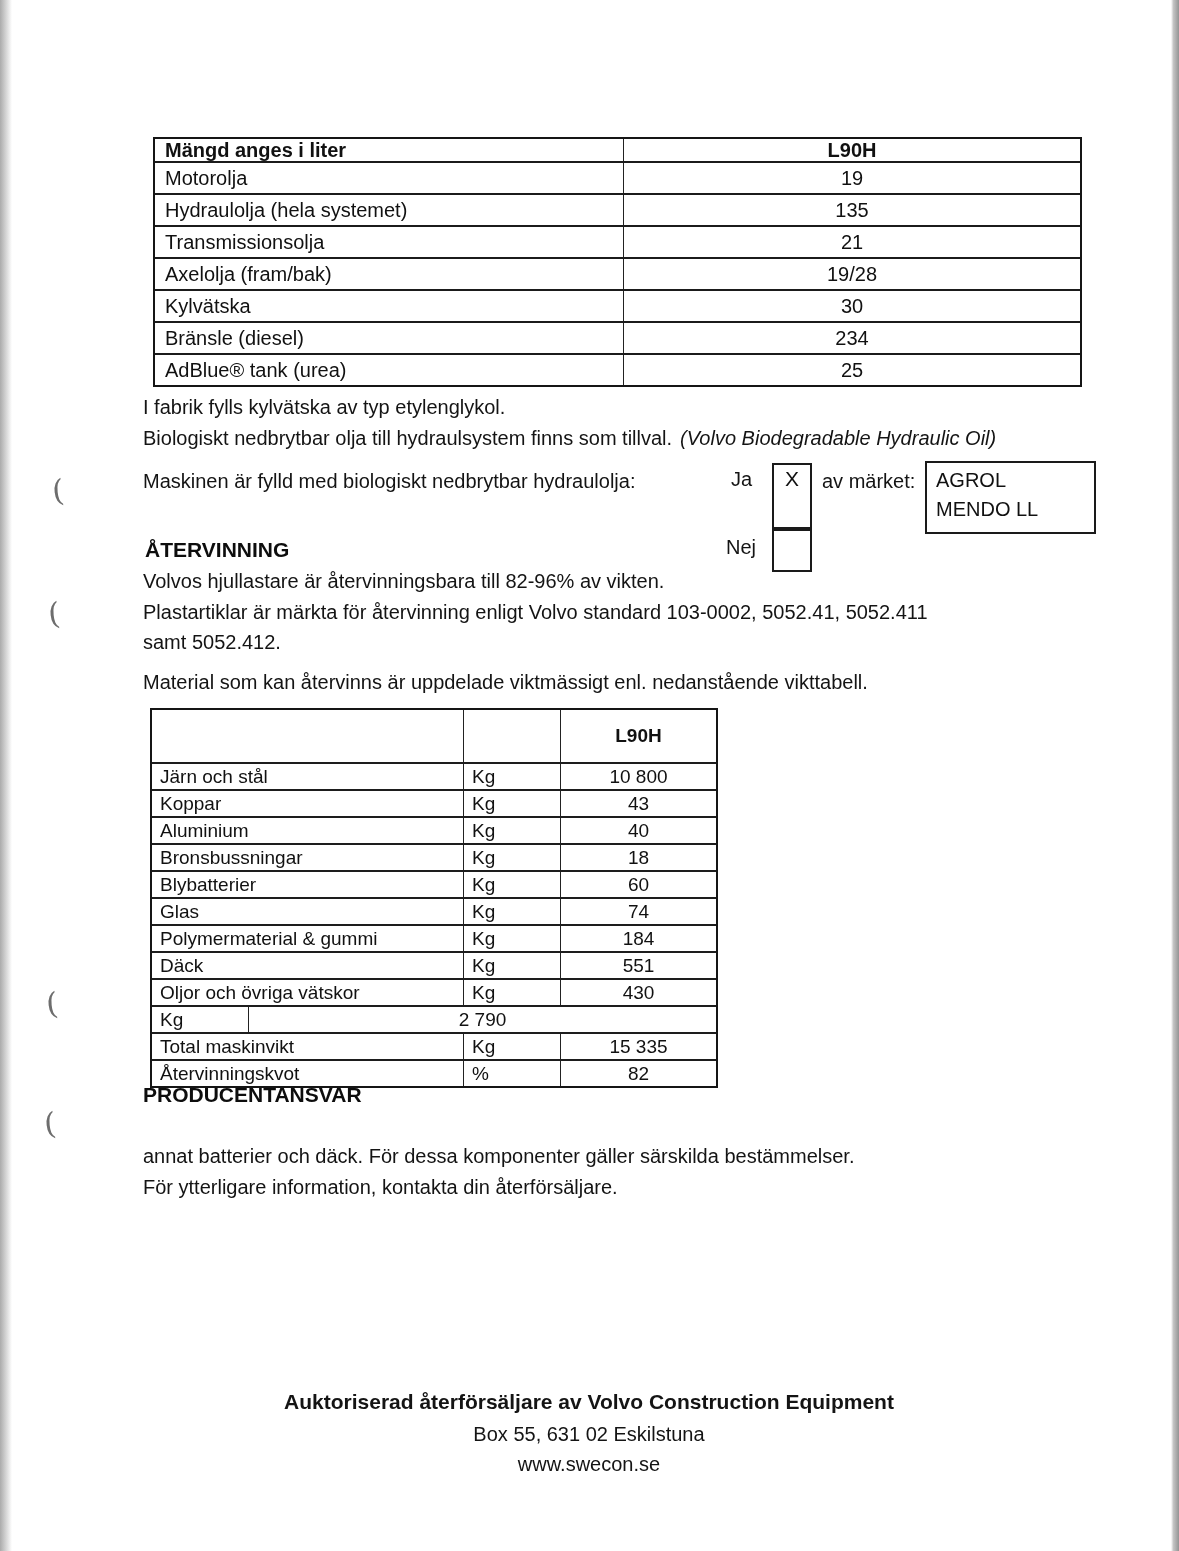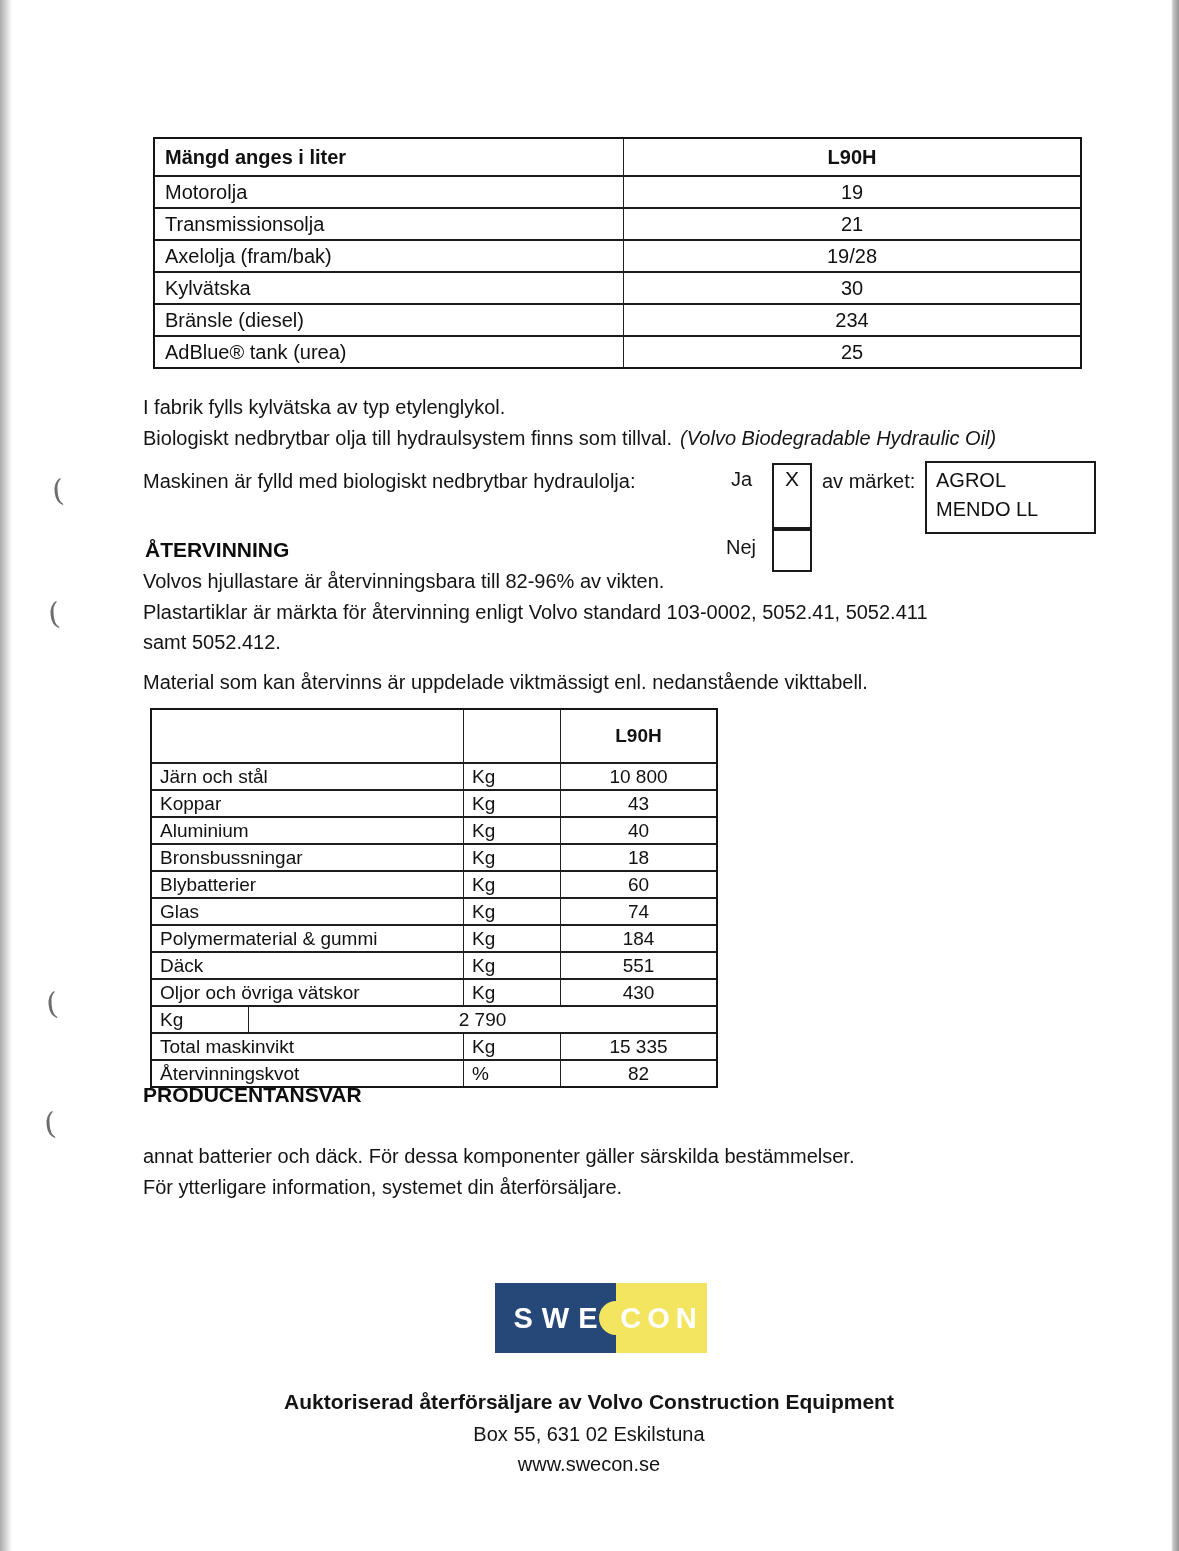--- a/index.html
+++ b/index.html
@@ -14,21 +14,21 @@
   .line{position:absolute;font-size:20px;white-space:nowrap;color:#141414;}
   .bold{font-weight:bold;}
   .italic{font-style:italic;}
   .title{position:absolute;left:143px;top:88px;font-size:23px;margin:0;white-space:nowrap;}
   .title .t-suffix{font-weight:normal;font-size:21px;margin-left:7px;}
   .heading{position:absolute;font-size:21px;font-weight:bold;white-space:nowrap;color:#0d0d0d;}
 
   
   .table1{position:absolute;left:153px;top:137px;width:925px;border:2px solid #151515;}
   .t1-row{display:flex;height:30px;border-top:2px solid #1b1b1b;}
-  .t1-row:first-child{border-top:none;height:36px;}
+  .t1-row:first-child{border-top:none;height:22px;}
   .t1-label{width:458px;border-right:1px solid #222;display:flex;align-items:center;
             padding-left:10px;font-size:20px;}
   .t1-value{flex:1;display:flex;align-items:center;justify-content:center;font-size:20px;}
   .t1-header .t1-label,.t1-header .t1-value{font-weight:bold;}
 
   
   .checkbox{position:absolute;border:2px solid #1a1a1a;background:#fff;
             display:flex;justify-content:center;font-size:21px;}
   .brand-box{position:absolute;left:925px;top:461px;width:158px;height:66px;
              border:2px solid #1a1a1a;padding:3px 0 0 9px;font-size:20px;line-height:29px;}
@@ -73,20 +73,24 @@
   <div class="table1">
     <div class="t1-row t1-header">
       <div class="t1-label">Mängd anges i liter</div>
       <div class="t1-value">L90H</div>
     </div>
     <div class="t1-row">
       <div class="t1-label">Motorolja</div>
       <div class="t1-value">19</div>
     </div>
     <div class="t1-row">
+      <div class="t1-label">Hydraulolja (hela systemet)</div>
+      <div class="t1-value">135</div>
+    </div>
+    <div class="t1-row">
       <div class="t1-label">Transmissionsolja</div>
       <div class="t1-value">21</div>
     </div>
     <div class="t1-row">
       <div class="t1-label">Axelolja (fram/bak)</div>
       <div class="t1-value">19/28</div>
     </div>
     <div class="t1-row">
       <div class="t1-label">Kylvätska</div>
       <div class="t1-value">30</div>
@@ -185,25 +189,20 @@
     </div>
     <div class="t2-row">
       <div class="t2-label">Återvinningskvot</div>
       <div class="t2-unit">%</div>
       <div class="t2-value">82</div>
     </div>
   </div>
 
   <div class="heading" style="left:143px;top:1083px">PRODUCENTANSVAR</div>
   <div class="line" style="left:143px;top:1145px">annat batterier och däck. För dessa komponenter gäller särskilda bestämmelser.</div>
-  <div class="line" style="left:143px;top:1176px">För ytterligare information, systemet din återförsäljare.</div>
-
-  <div class="logo">
-    <div class="logo-blue">SWE</div>
-    <div class="logo-notch"></div>
-    <div class="logo-yellow">CON</div>
-  </div>
+  <div class="line" style="left:143px;top:1176px">För ytterligare information, kontakta din återförsäljare.</div>
+
 
   <div class="footer-line bold" style="top:1390px;font-size:21px">Auktoriserad återförsäljare av Volvo Construction Equipment</div>
   <div class="footer-line" style="top:1423px">Box 55, 631 02 Eskilstuna</div>
   <div class="footer-line" style="top:1453px">www.swecon.se</div>
 
 </div>
 
 </body></html>

